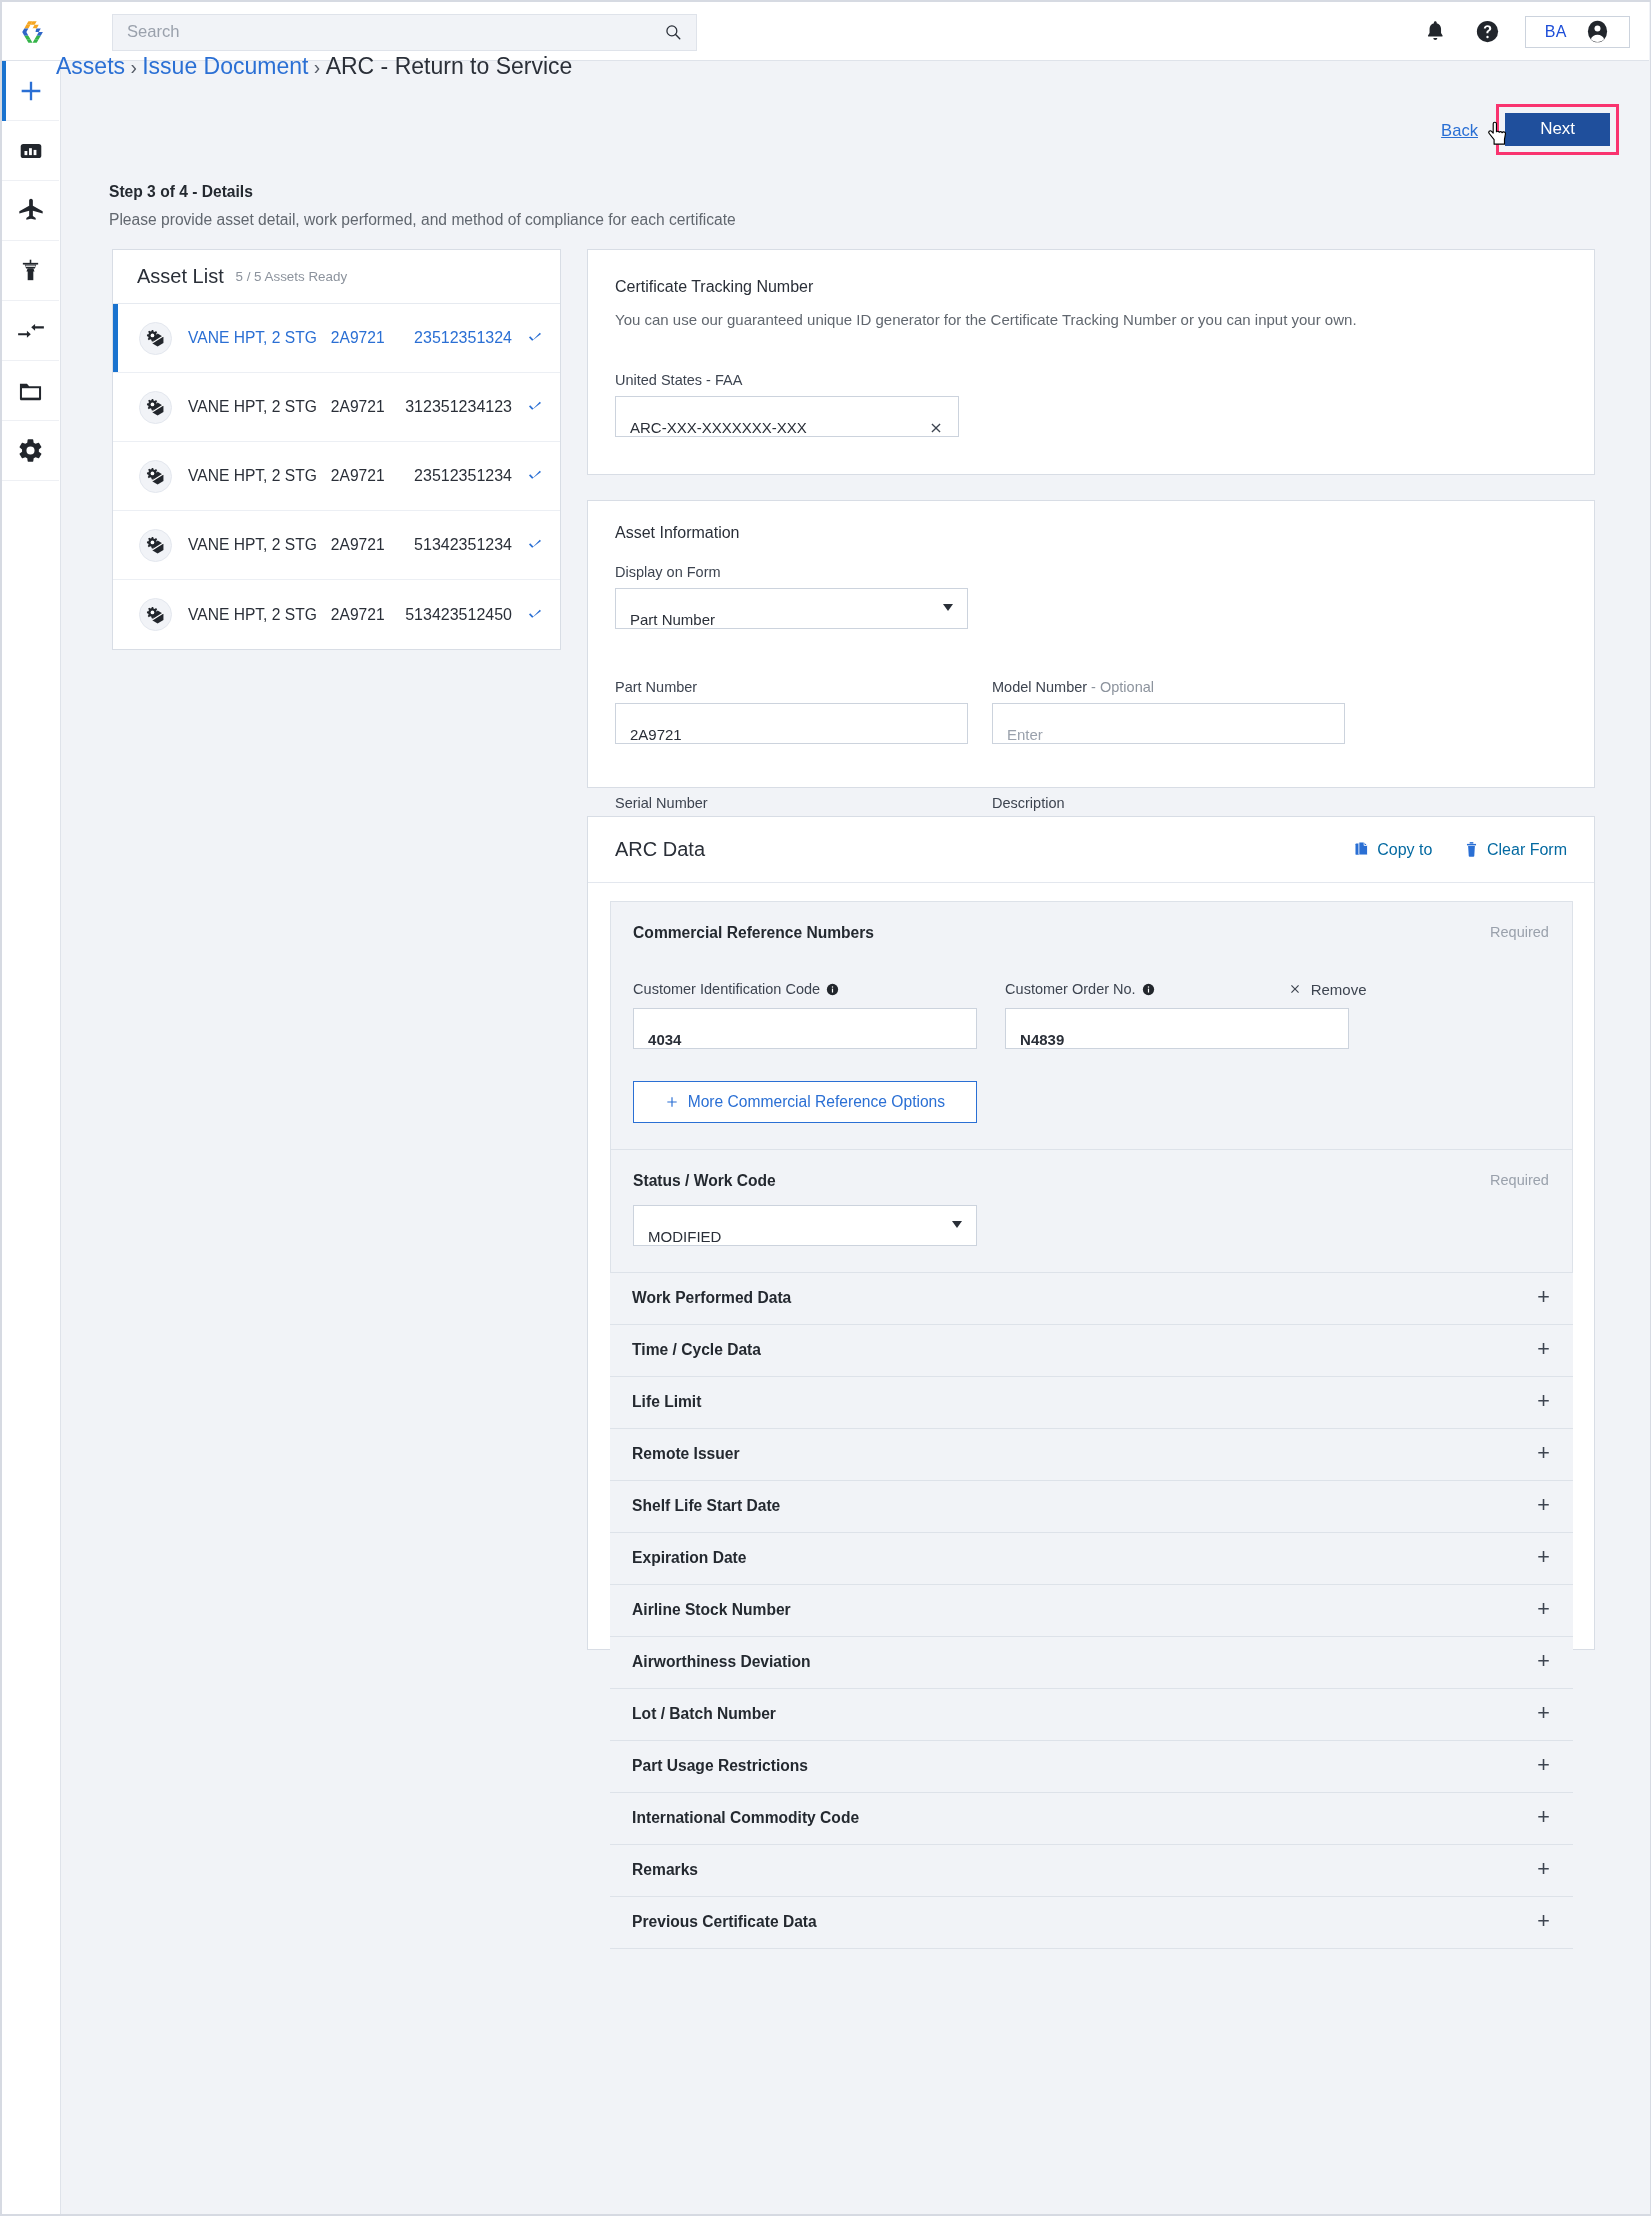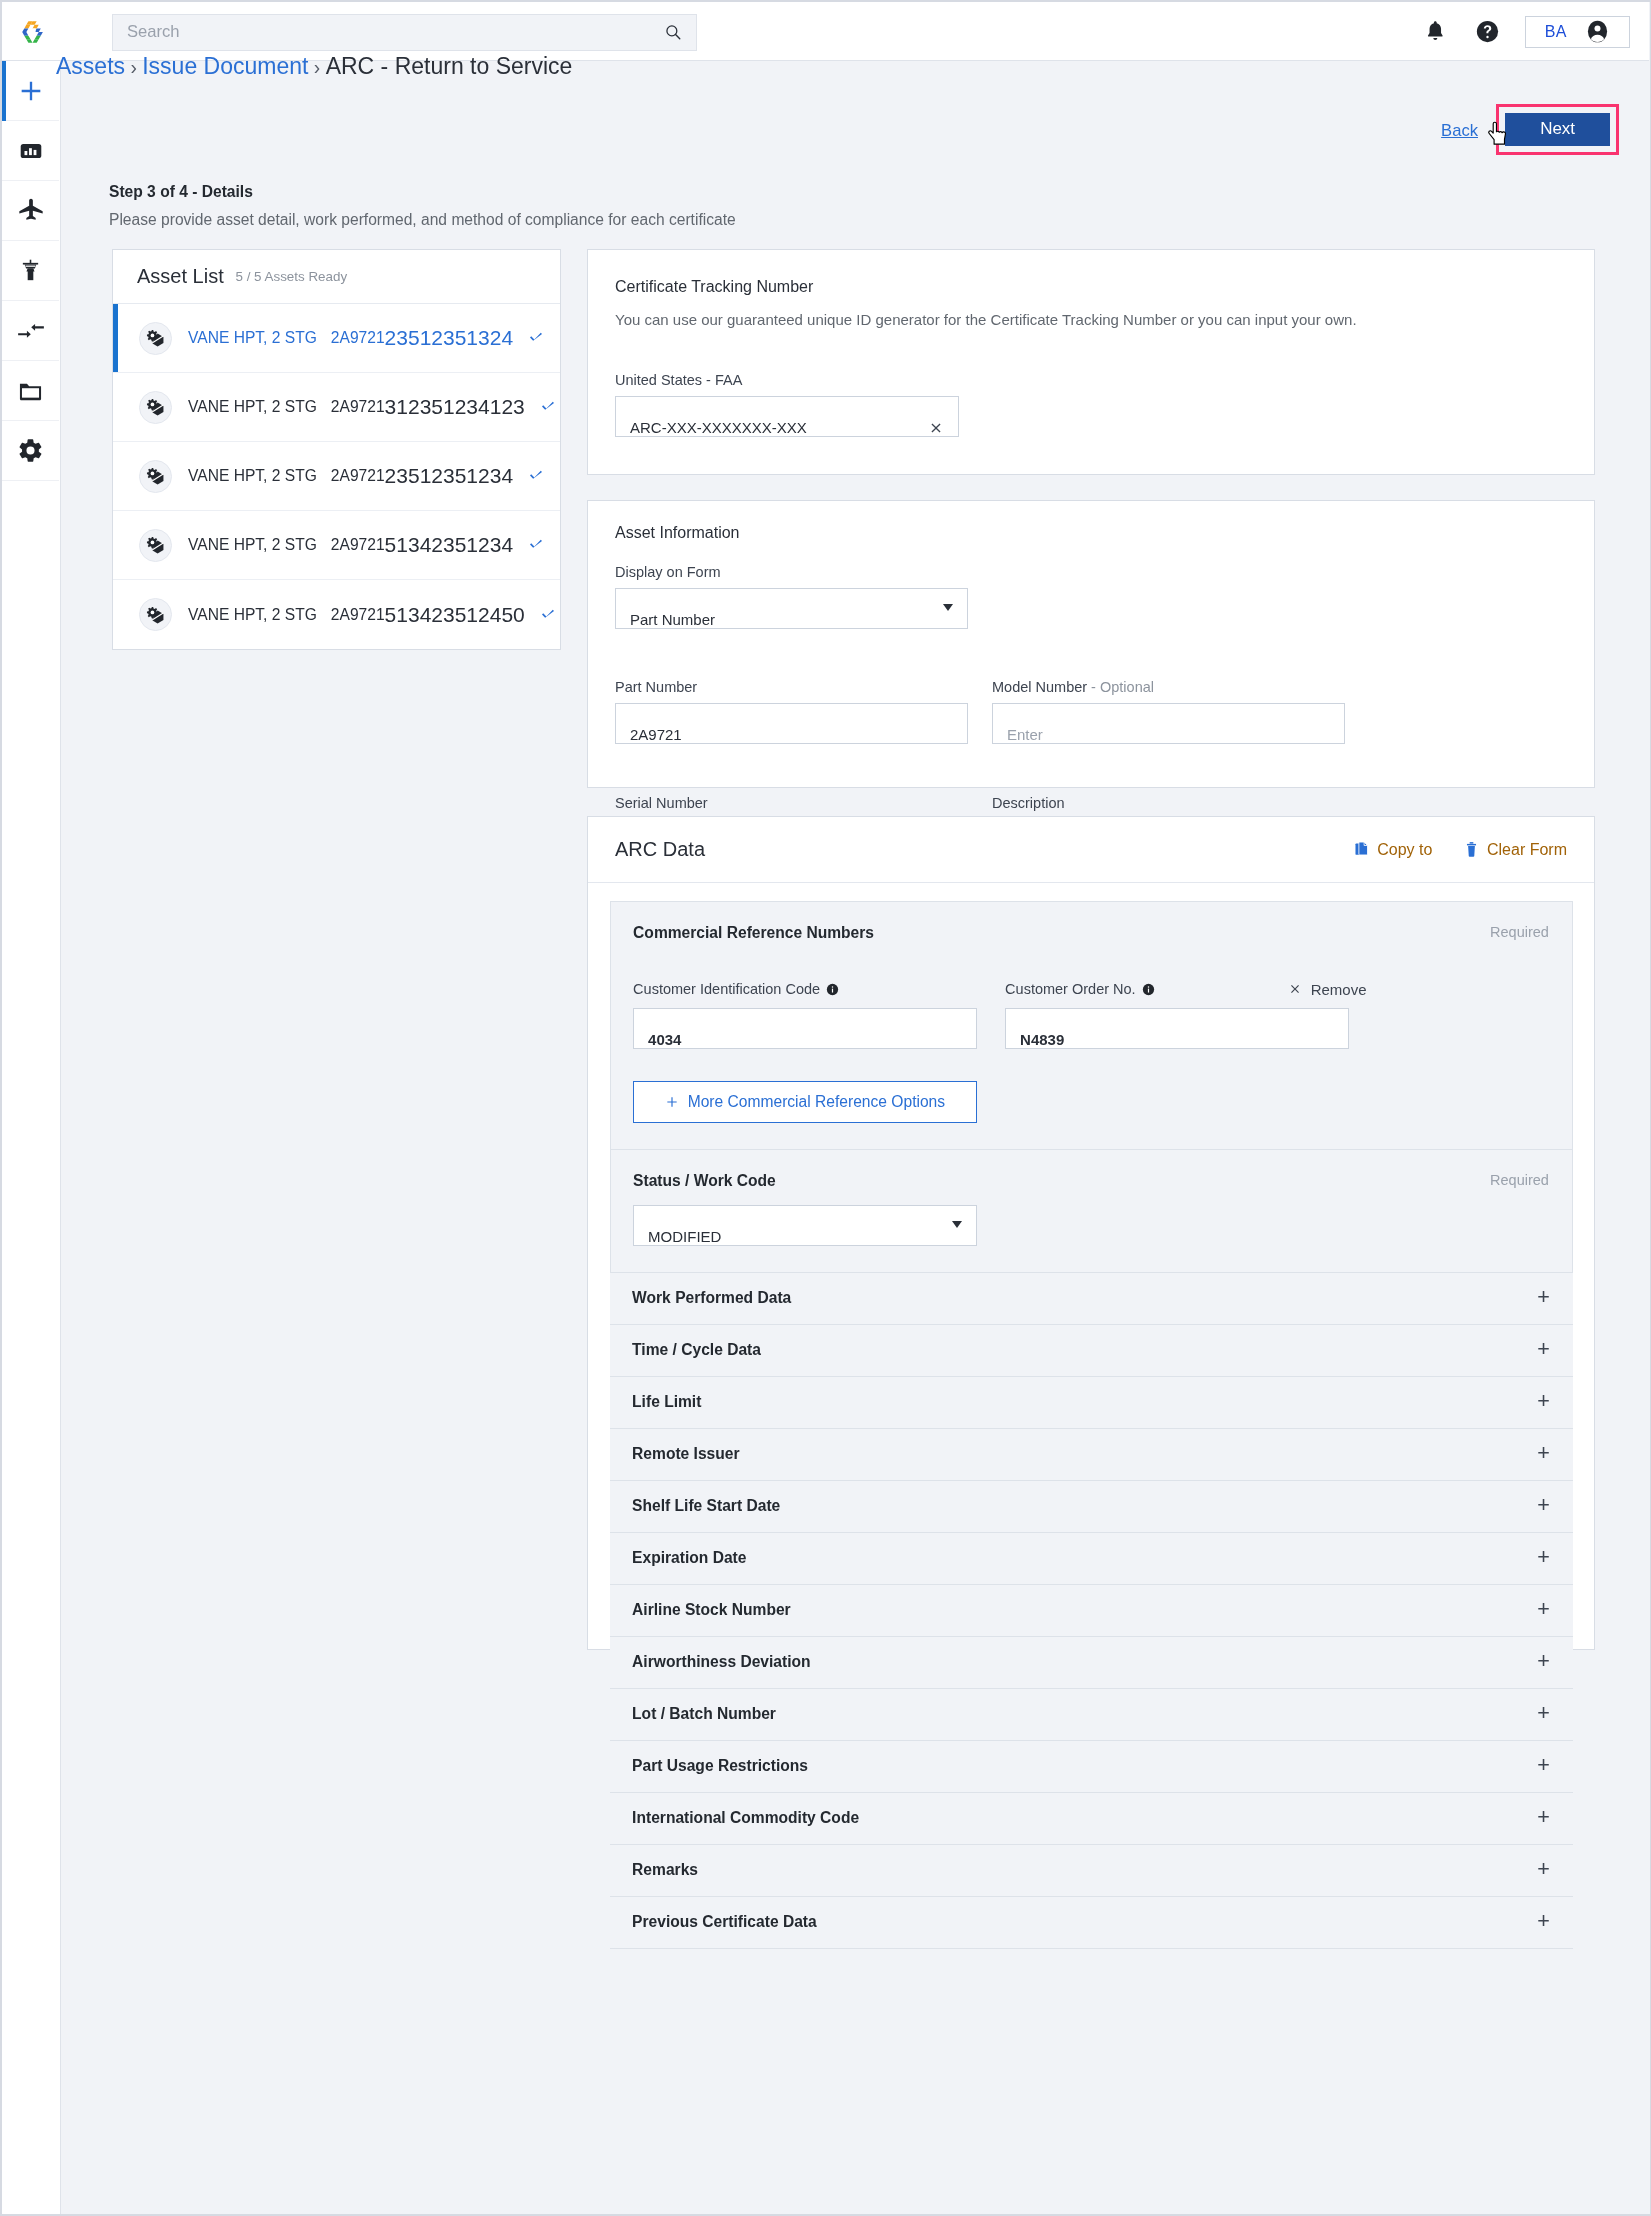--- a/index.html
+++ b/index.html
@@ -141,21 +141,21 @@
     width: 4.8px; height: 100%; background: #1a73cf;
   }
   .asset-avatar {
     width: 33px; height: 33px; border-radius: 50%;
     background: #f1f3f7; border: 1.1px solid #e3e7ee;
     display: flex; align-items: center; justify-content: center;
     flex: 0 0 auto;
   }
   .asset-name { font-size: 15.6px; color: #2a2f38; margin-left: 16px; white-space: nowrap; }
   .asset-pn   { font-size: 15.6px; color: #2a2f38; margin-left: 14px; }
-  .asset-sn   { font-size: 21px; color: #2a2f38; margin-left: auto; }
+  .asset-sn   { font-size: 16px; color: #2a2f38; margin-left: auto; }
   .asset-check{ margin-left: 14px; width: 18px; flex: 0 0 auto; }
   .asset-row.active .asset-name,
   .asset-row.active .asset-pn,
   .asset-row.active .asset-sn { color: #2a6fd4; }
 
   
   .rcol-left { left: 585px; }
   .rcol-w    { width: 1008px; }
 
   .card-pad { padding: 28px 27px 28px 27px; }
@@ -191,21 +191,21 @@
   .row2-input { top: 318px; }
 
   
   .arc-card { top: 814px; height: 834px; }
   .arc-head {
     height: 66px; display: flex; align-items: center;
     padding: 0 27px; border-bottom: 1.1px solid #e3e7ee;
   }
   .arc-head .card-title { font-size: 20px; }
   .arc-actions { margin-left: auto; display: flex; align-items: center; gap: 33px; }
-  .arc-action { display: flex; align-items: center; gap: 8.6px; font-size: 16px; color: #a16207; }
+  .arc-action { display: flex; align-items: center; gap: 8.6px; font-size: 16px; color: #0369a1; }
 
   .arc-body { padding: 18px 21.5px 0 21.5px; }
 
   .sub-panel {
     background: #f1f3f7; border: 1.1px solid #dde2e9;
     padding: 21.5px 22.6px 26px 22.6px;
     position: relative;
   }
   .sub-panel + .sub-panel { border-top: none; }
   .sub-title { font-size: 15.6px; font-weight: bold; color: #242930; }

